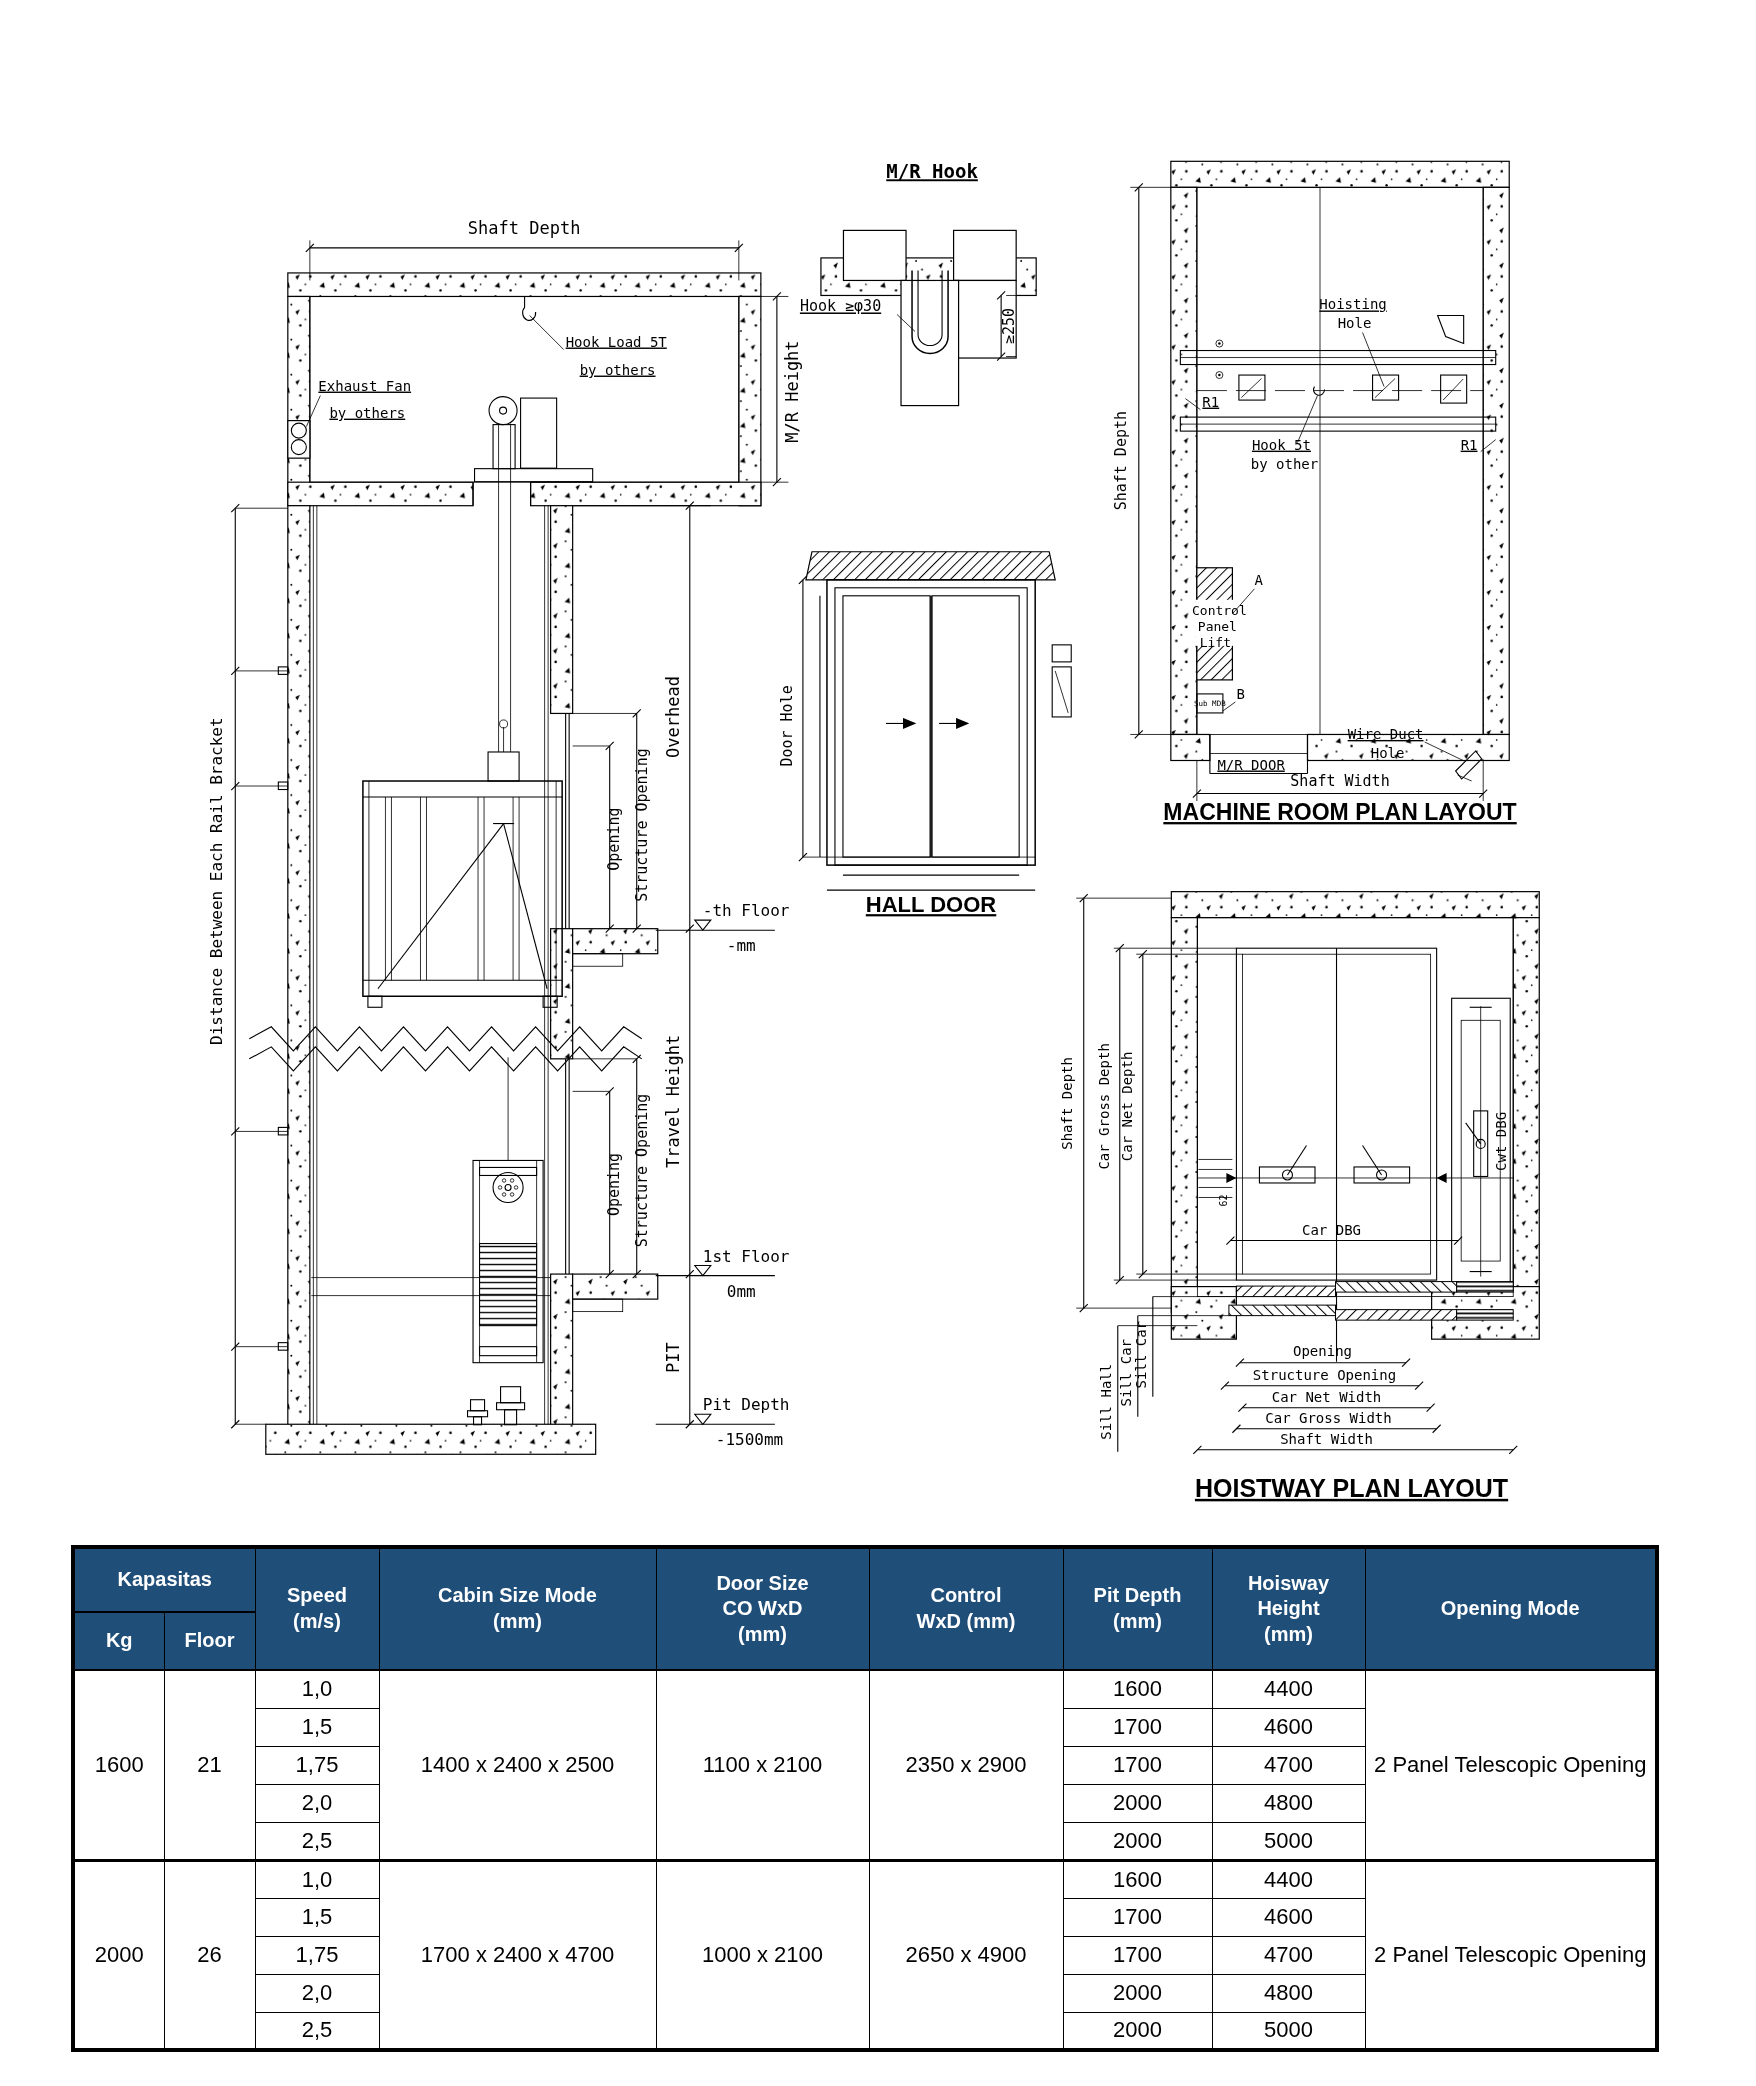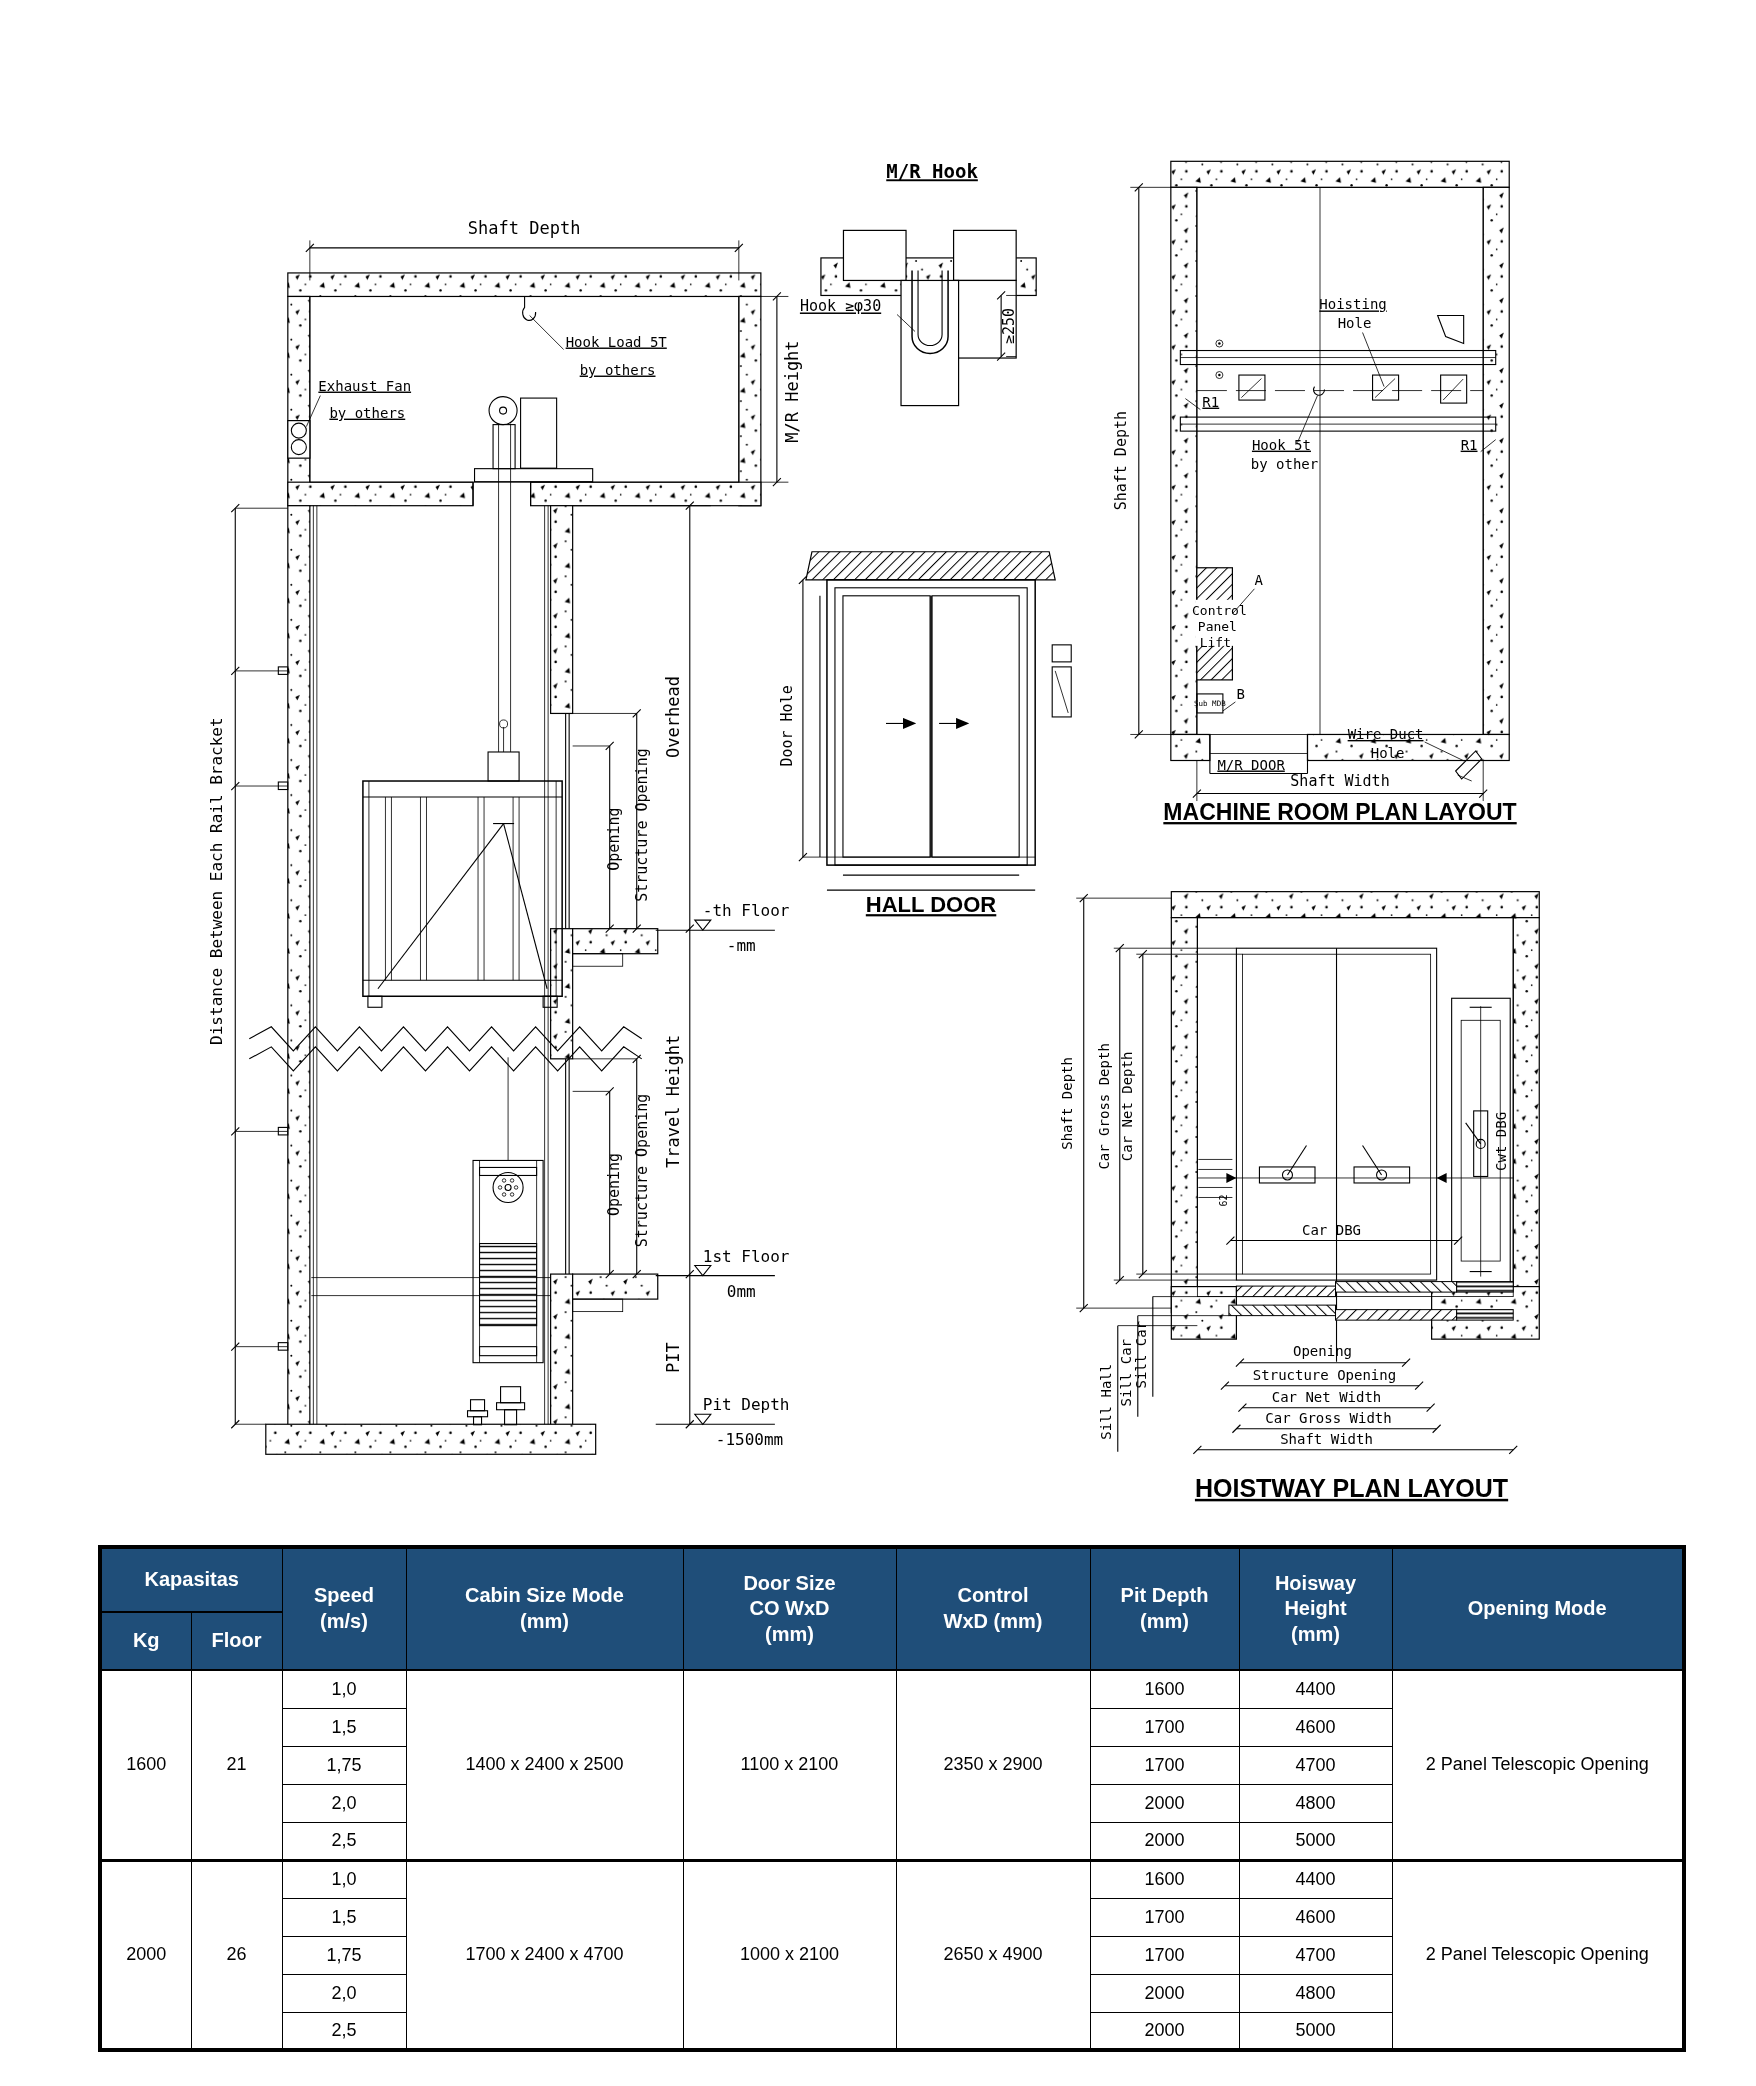--- a/index.html
+++ b/index.html
@@ -16,29 +16,29 @@
 
   text.cad   { font-family:"DejaVu Sans Mono",monospace; fill:#000; }
   text.title { font-family:"Liberation Sans",sans-serif; font-weight:700; fill:#000; }
   .t20{font-size:20px}.t26{font-size:26px}.t28{font-size:28px}
   .t30{font-size:30px}.t32{font-size:32px}.t34{font-size:34px}.t38{font-size:38px}
   .t44{font-size:44px}.t46{font-size:46px}.t50{font-size:50px}.t15{font-size:15px}
   .mid{text-anchor:middle}
   .u{text-decoration:underline}
 
   
-  #table-wrap { position:absolute; left:98px; top:1545px; width:1583px; }
+  #table-wrap { position:absolute; left:71px; top:1545px; width:1583px; }
   table.spec { border-collapse:collapse; table-layout:fixed; width:1583px; border:4px solid #000; }
   table.spec th, table.spec td { border:1.5px solid #000; padding:0 3px; overflow:hidden; }
   table.spec th {
     background:var(--header-bg,#1f4e79); color:var(--header-text,#ffffff);
     font-weight:700; font-size:20px; white-space:pre-line; line-height:1.28;
     text-align:center; vertical-align:middle; border-bottom-width:2.5px;
   }
-  table.spec td { font-size:18px; text-align:center; vertical-align:middle; color:#000; background:#fff; }
+  table.spec td { font-size:22px; text-align:center; vertical-align:middle; color:#000; background:#fff; }
   table.spec tr { height:38px; }
   table.spec thead tr.h1 { height:65px; }
   table.spec thead tr.h2 { height:58px; }
   table.spec tr.group-start td { border-top:3.5px solid #000; }
 </style>
 </head>
 <body>
 
 <svg id="drawings" width="1756" height="1532" viewBox="0 0 3508 3060" xmlns="http://www.w3.org/2000/svg">
   <defs>

